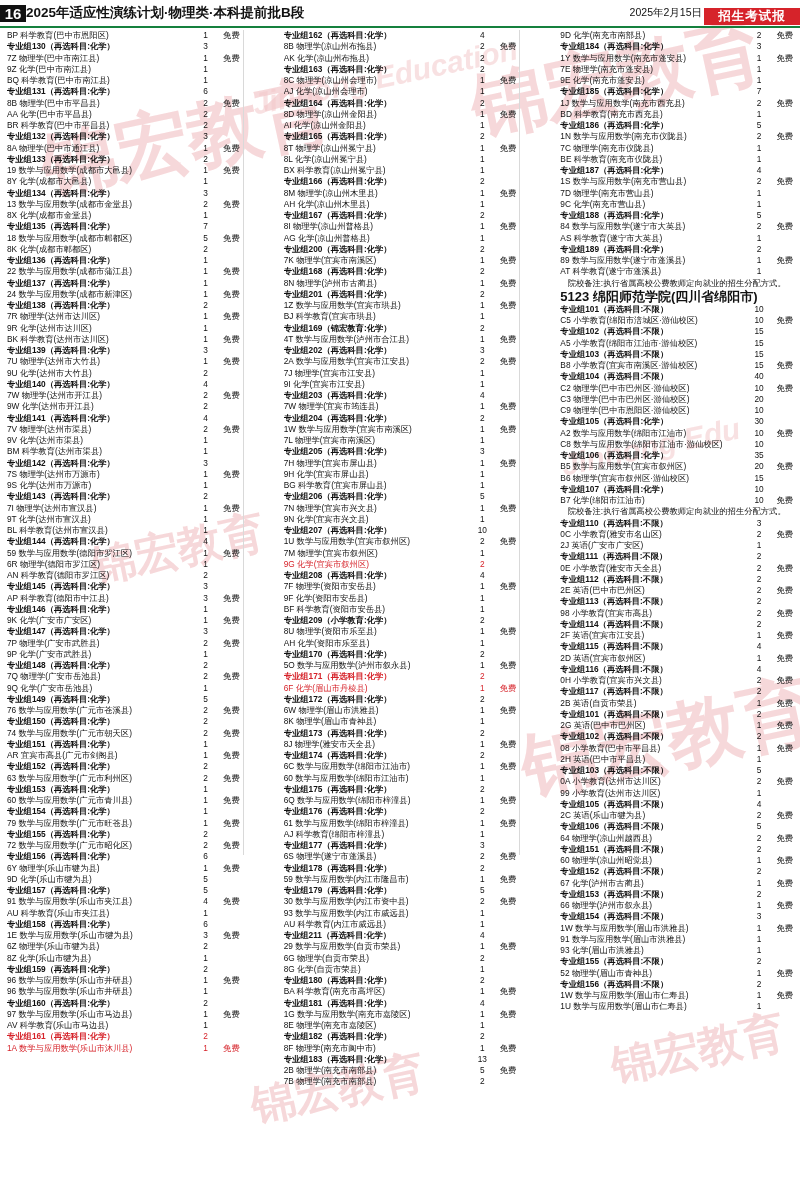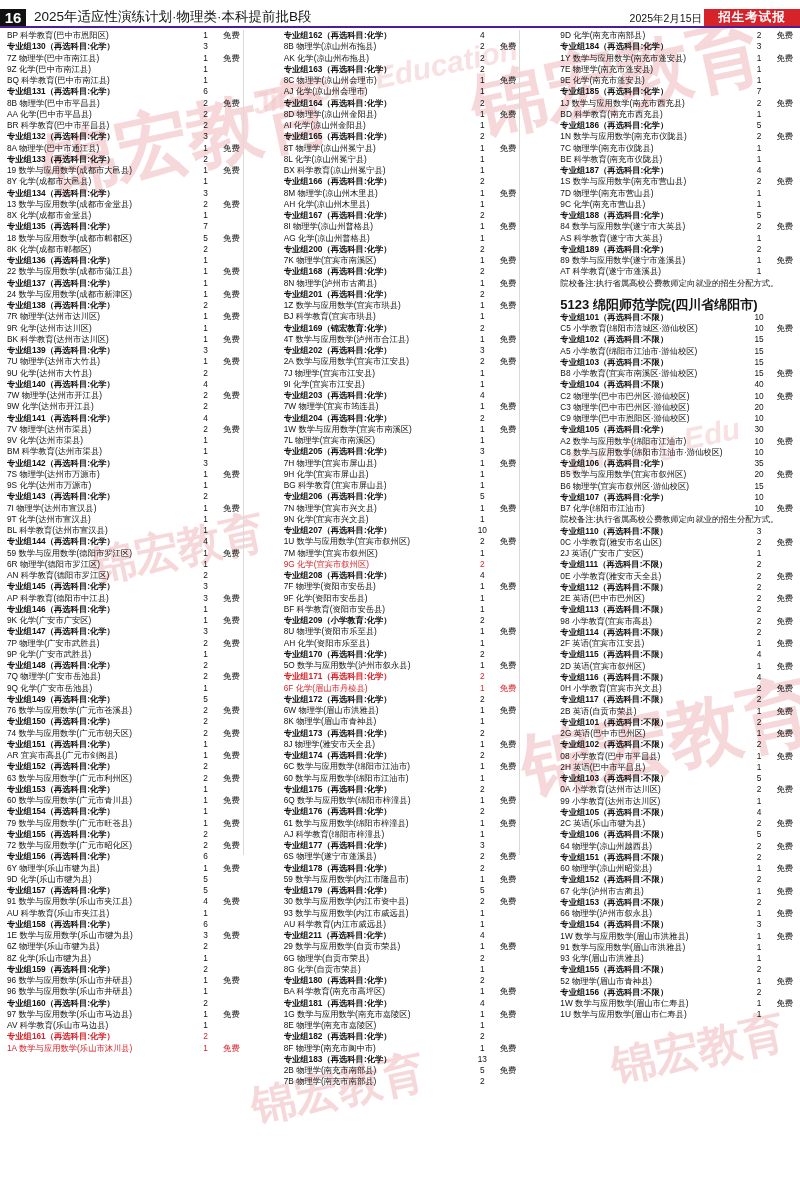--- a/index.html
+++ b/index.html
@@ -8,38 +8,37 @@
     background:#ffffff;
     font-family:"Liberation Sans","DejaVu Sans",sans-serif;
     color:#111;
     position:relative;
     overflow:hidden;
   }
   
   .header{
     height:26px;
     display:flex;
-    align-items:flex-end;
-    border-bottom:2px solid #4c1d95;
+    align-items:center;
+    border-bottom:2px solid #15803d;
     position:relative;
   }
   .page-num{
     width:26px;
     background:#111;
     color:#fff;
     font-size:15px;
     font-weight:bold;
     display:flex;align-items:center;justify-content:center;
     letter-spacing:0;
   }
   .header-title{
     flex:0 0 auto;
-    padding-left:8px;
     font-size:13.5px;
-    font-weight:normal;
+    font-weight:bold;
     display:flex;align-items:center;
     white-space:nowrap;
   }
   .header-spacer{flex:1 1 auto;}
   .header-date{
     font-size:10.5px;
     display:flex;align-items:center;
     padding-right:2px;
     white-space:nowrap;
   }
@@ -106,28 +105,28 @@
   .grp{font-weight:bold;}
   .red{color:#d6232a;}
   .school{
     font-size:13px;
     line-height:15px;
     height:15px;
     font-weight:bold;
     display:flex;align-items:baseline;
     white-space:nowrap;
     overflow:hidden;
-    margin-top:8px;
   }
   .note{
     font-size:8.3px;
     line-height:11.25px;
     height:11.25px;
     white-space:nowrap;
     overflow:hidden;
+    text-align:center;
   }
 </style>
 </head>
 <body>
 
 <div class="wm big" style="left:40px;top:90px;transform:rotate(-12deg);">锦宏教育</div>
 <div class="wm ital" style="left:250px;top:60px;transform:rotate(-12deg);">Jinhong Education</div>
 <div class="wm big" style="left:470px;top:30px;transform:rotate(-12deg);">锦宏教育</div>
 <div class="wm mid" style="left:90px;top:520px;transform:rotate(-12deg);">锦宏教育</div>
 <div class="wm ital" style="left:560px;top:430px;transform:rotate(-12deg);">Jinhong Edu</div>

